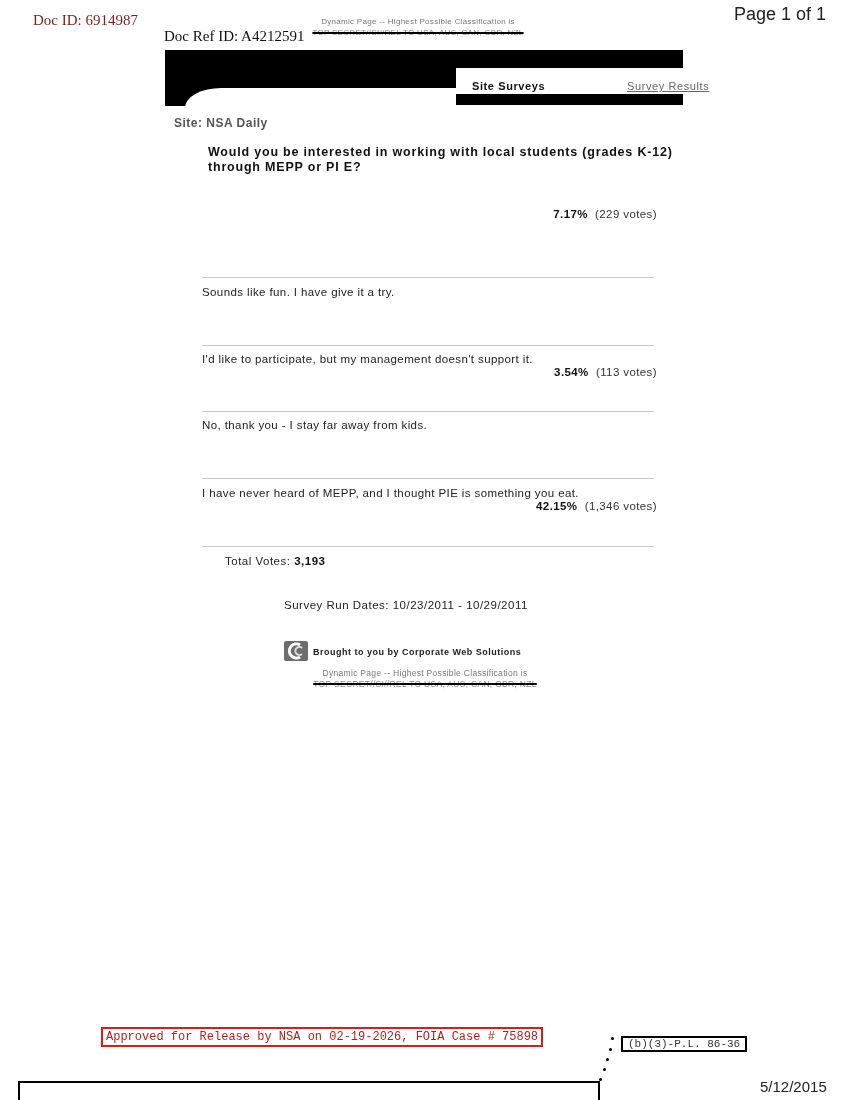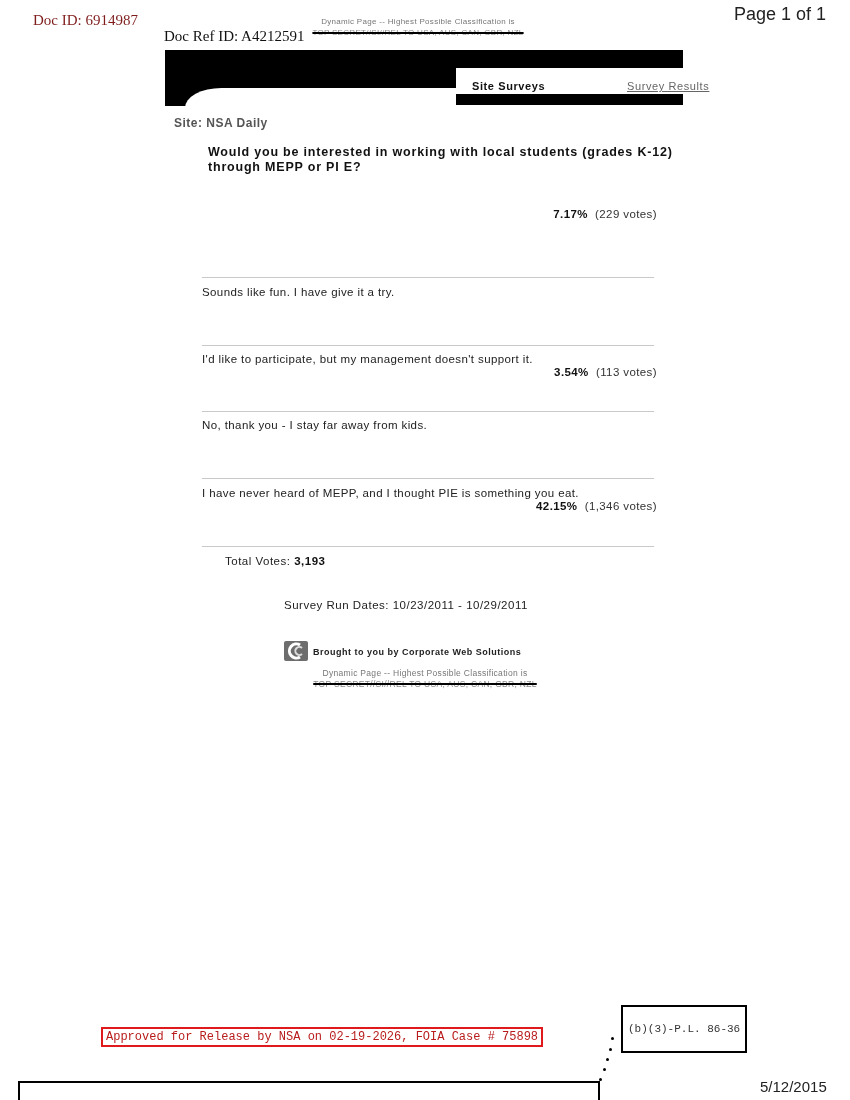--- a/index.html
+++ b/index.html
@@ -27,21 +27,21 @@
   .answer .votes { color:#333; }
   .divider { left:202px; width:452px; height:0; border-top:1px solid #c9c9c9; }
   .total { left:197px; top:555px; font-size:11.5px; letter-spacing:0.5px; color:#222;margin-left:28px; }
   .total b { color:#111; }
   .run-dates { left:284px; top:599px; font-size:11.5px; letter-spacing:0.5px; color:#222; }
   .logo { left:284px; top:641px; width:24px; height:20px; background:#6d6d6d; border-radius:2px; }
   .logo svg { display:block; }
   .brought { left:313px; top:647px; font-size:9px; font-weight:bold; letter-spacing:0.5px; color:#222; }
   .dyn-bot { left:280px; top:668px; width:290px; text-align:center; font-size:8.5px; color:#777; letter-spacing:0.3px; line-height:11px; }
   .dyn-bot .strike { text-decoration:line-through; text-decoration-thickness:2px; text-decoration-color:#000; color:#888; }
-  .exemption { left:621px; top:1005px; border:2px solid #000; padding:16px 5px; font-family:"Liberation Mono", monospace; font-size:11px; color:#333; background:#fff; }
+  .exemption { left:621px; top:1036px; border:2px solid #000; padding:0 5px; font-family:"Liberation Mono", monospace; font-size:11px; color:#333; background:#fff; }
   .approved { left:101px; top:1027px; border:2px solid #e0191c; padding:1px 3px; font-family:"Liberation Mono", monospace; font-size:12px; color:#b91c1c; }
   .dot { width:3px; height:3px; background:#000; border-radius:50%; }
   .redact-box { left:18px; top:1081px; width:578px; height:30px; border:2px solid #000; border-bottom:none; }
   .date-bottom { left:760px; top:1078px; font-size:15px; color:#222; }
 </style>
 </head>
 <body>
 
 <div class="abs page-num">Page 1 of 1</div>
 <div class="abs doc-id">Doc ID: 6914987</div>

